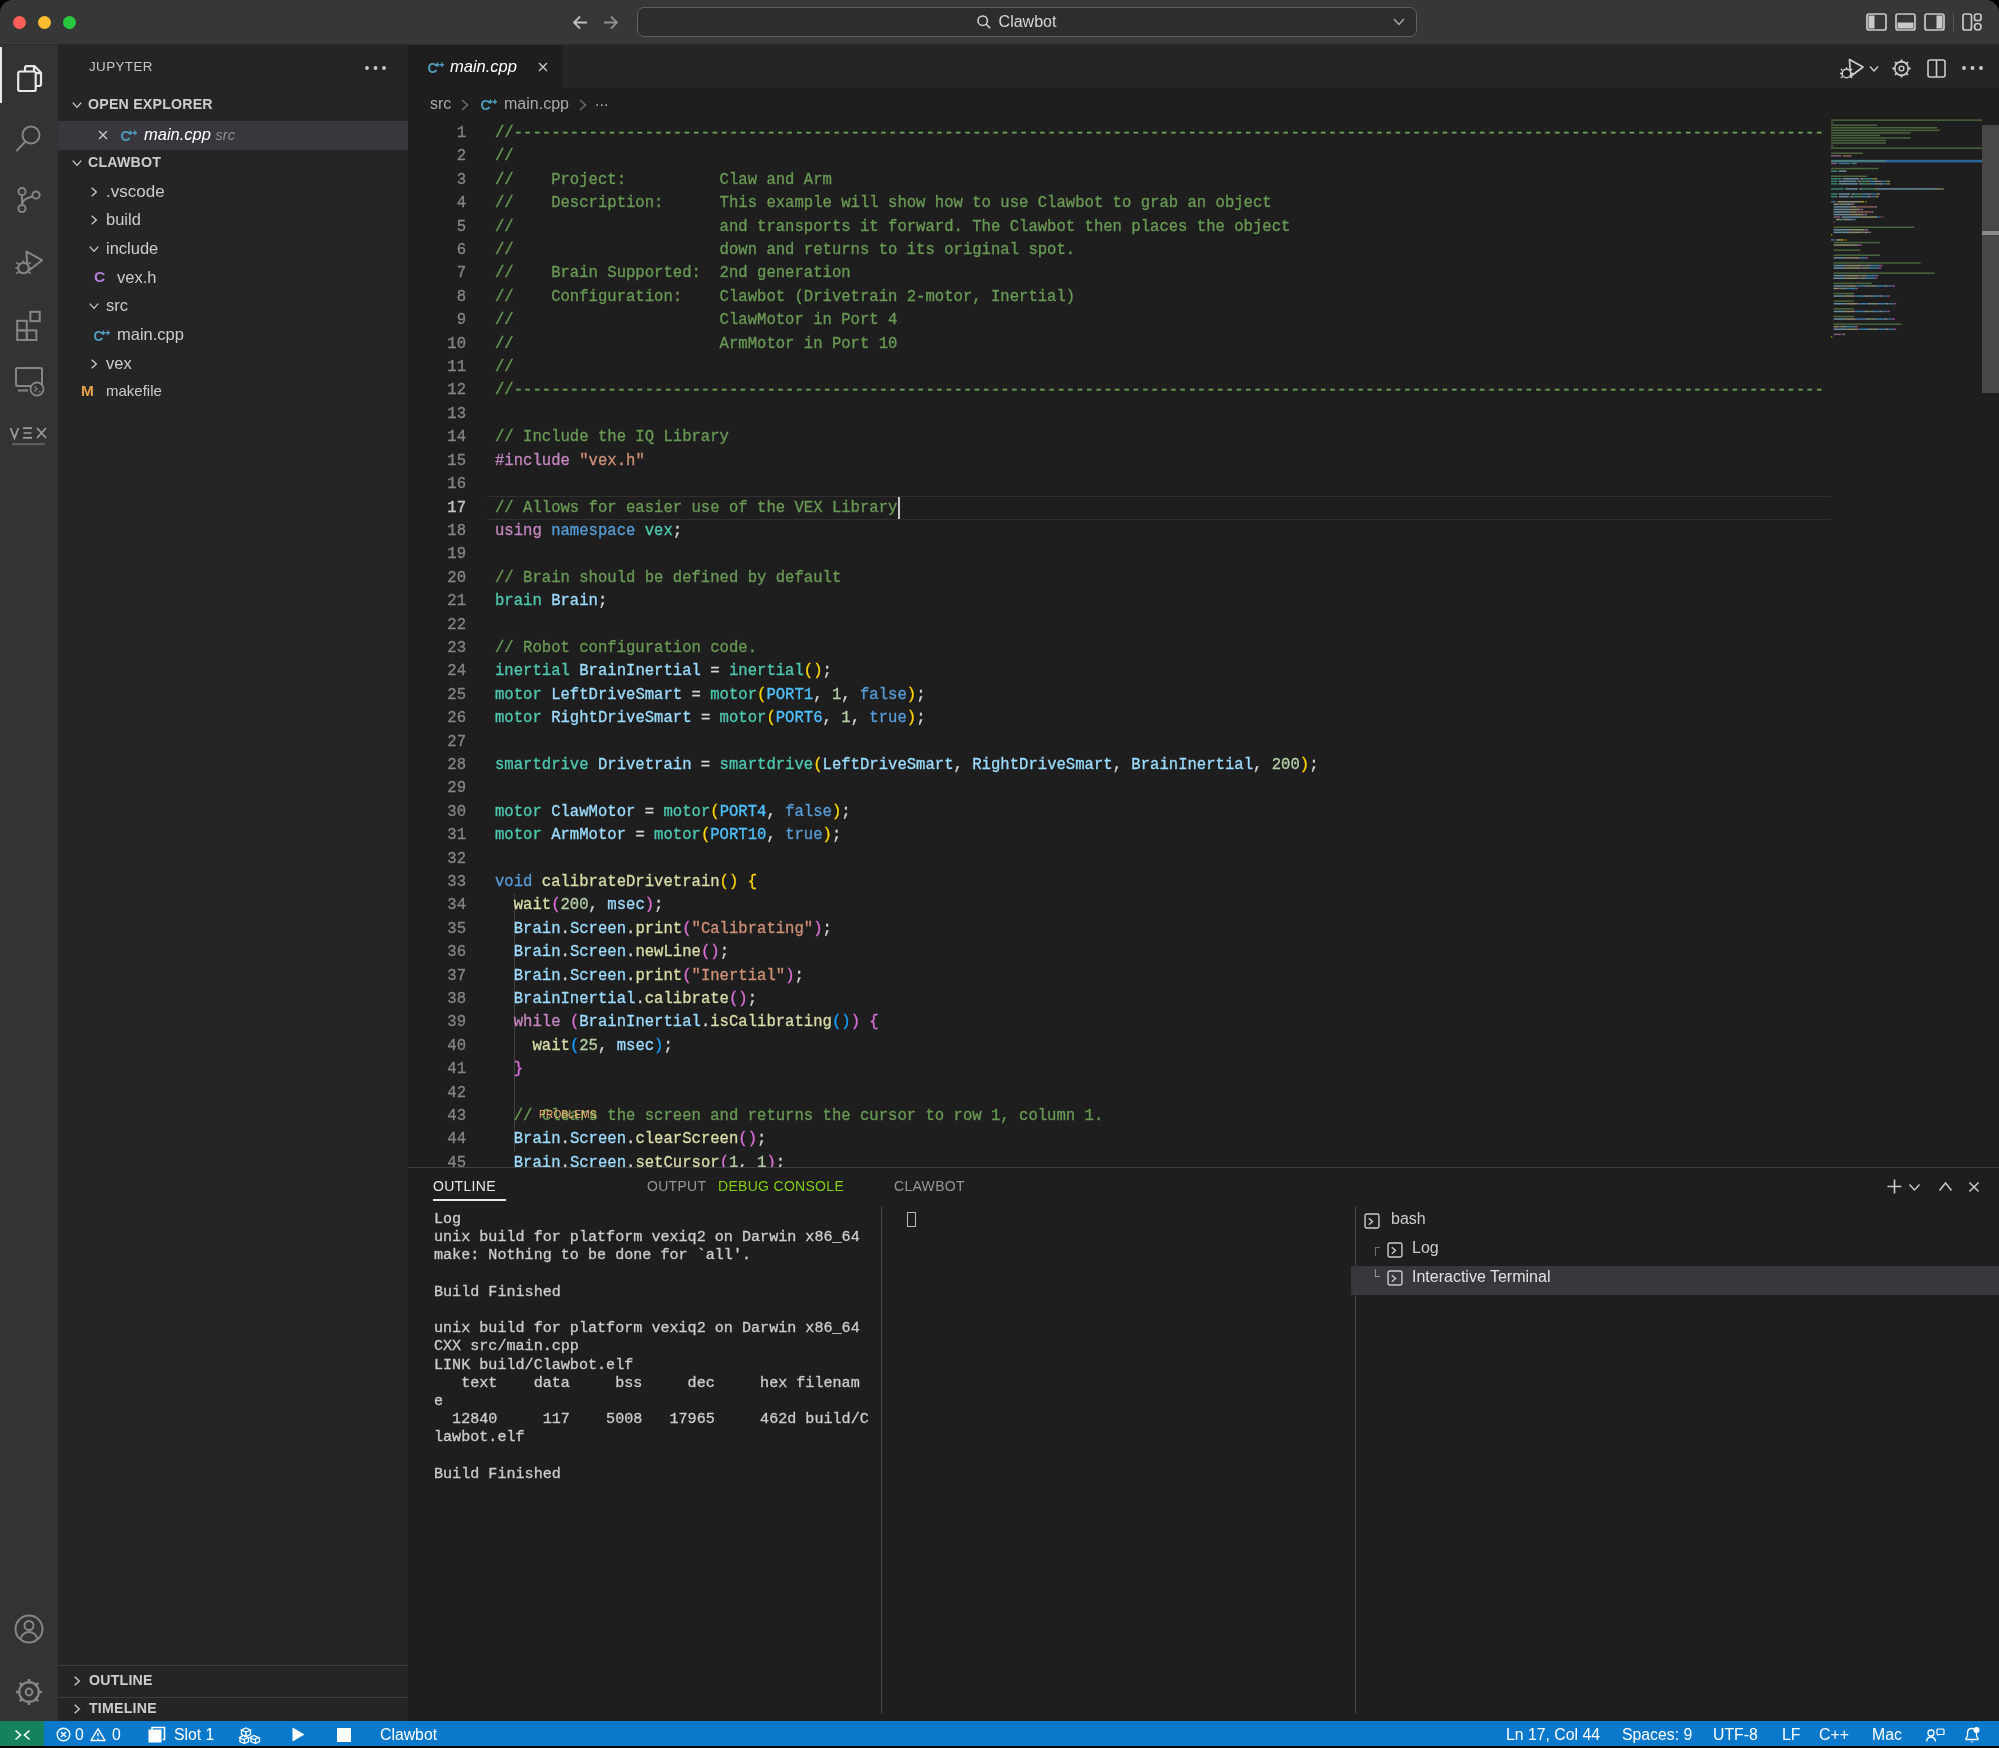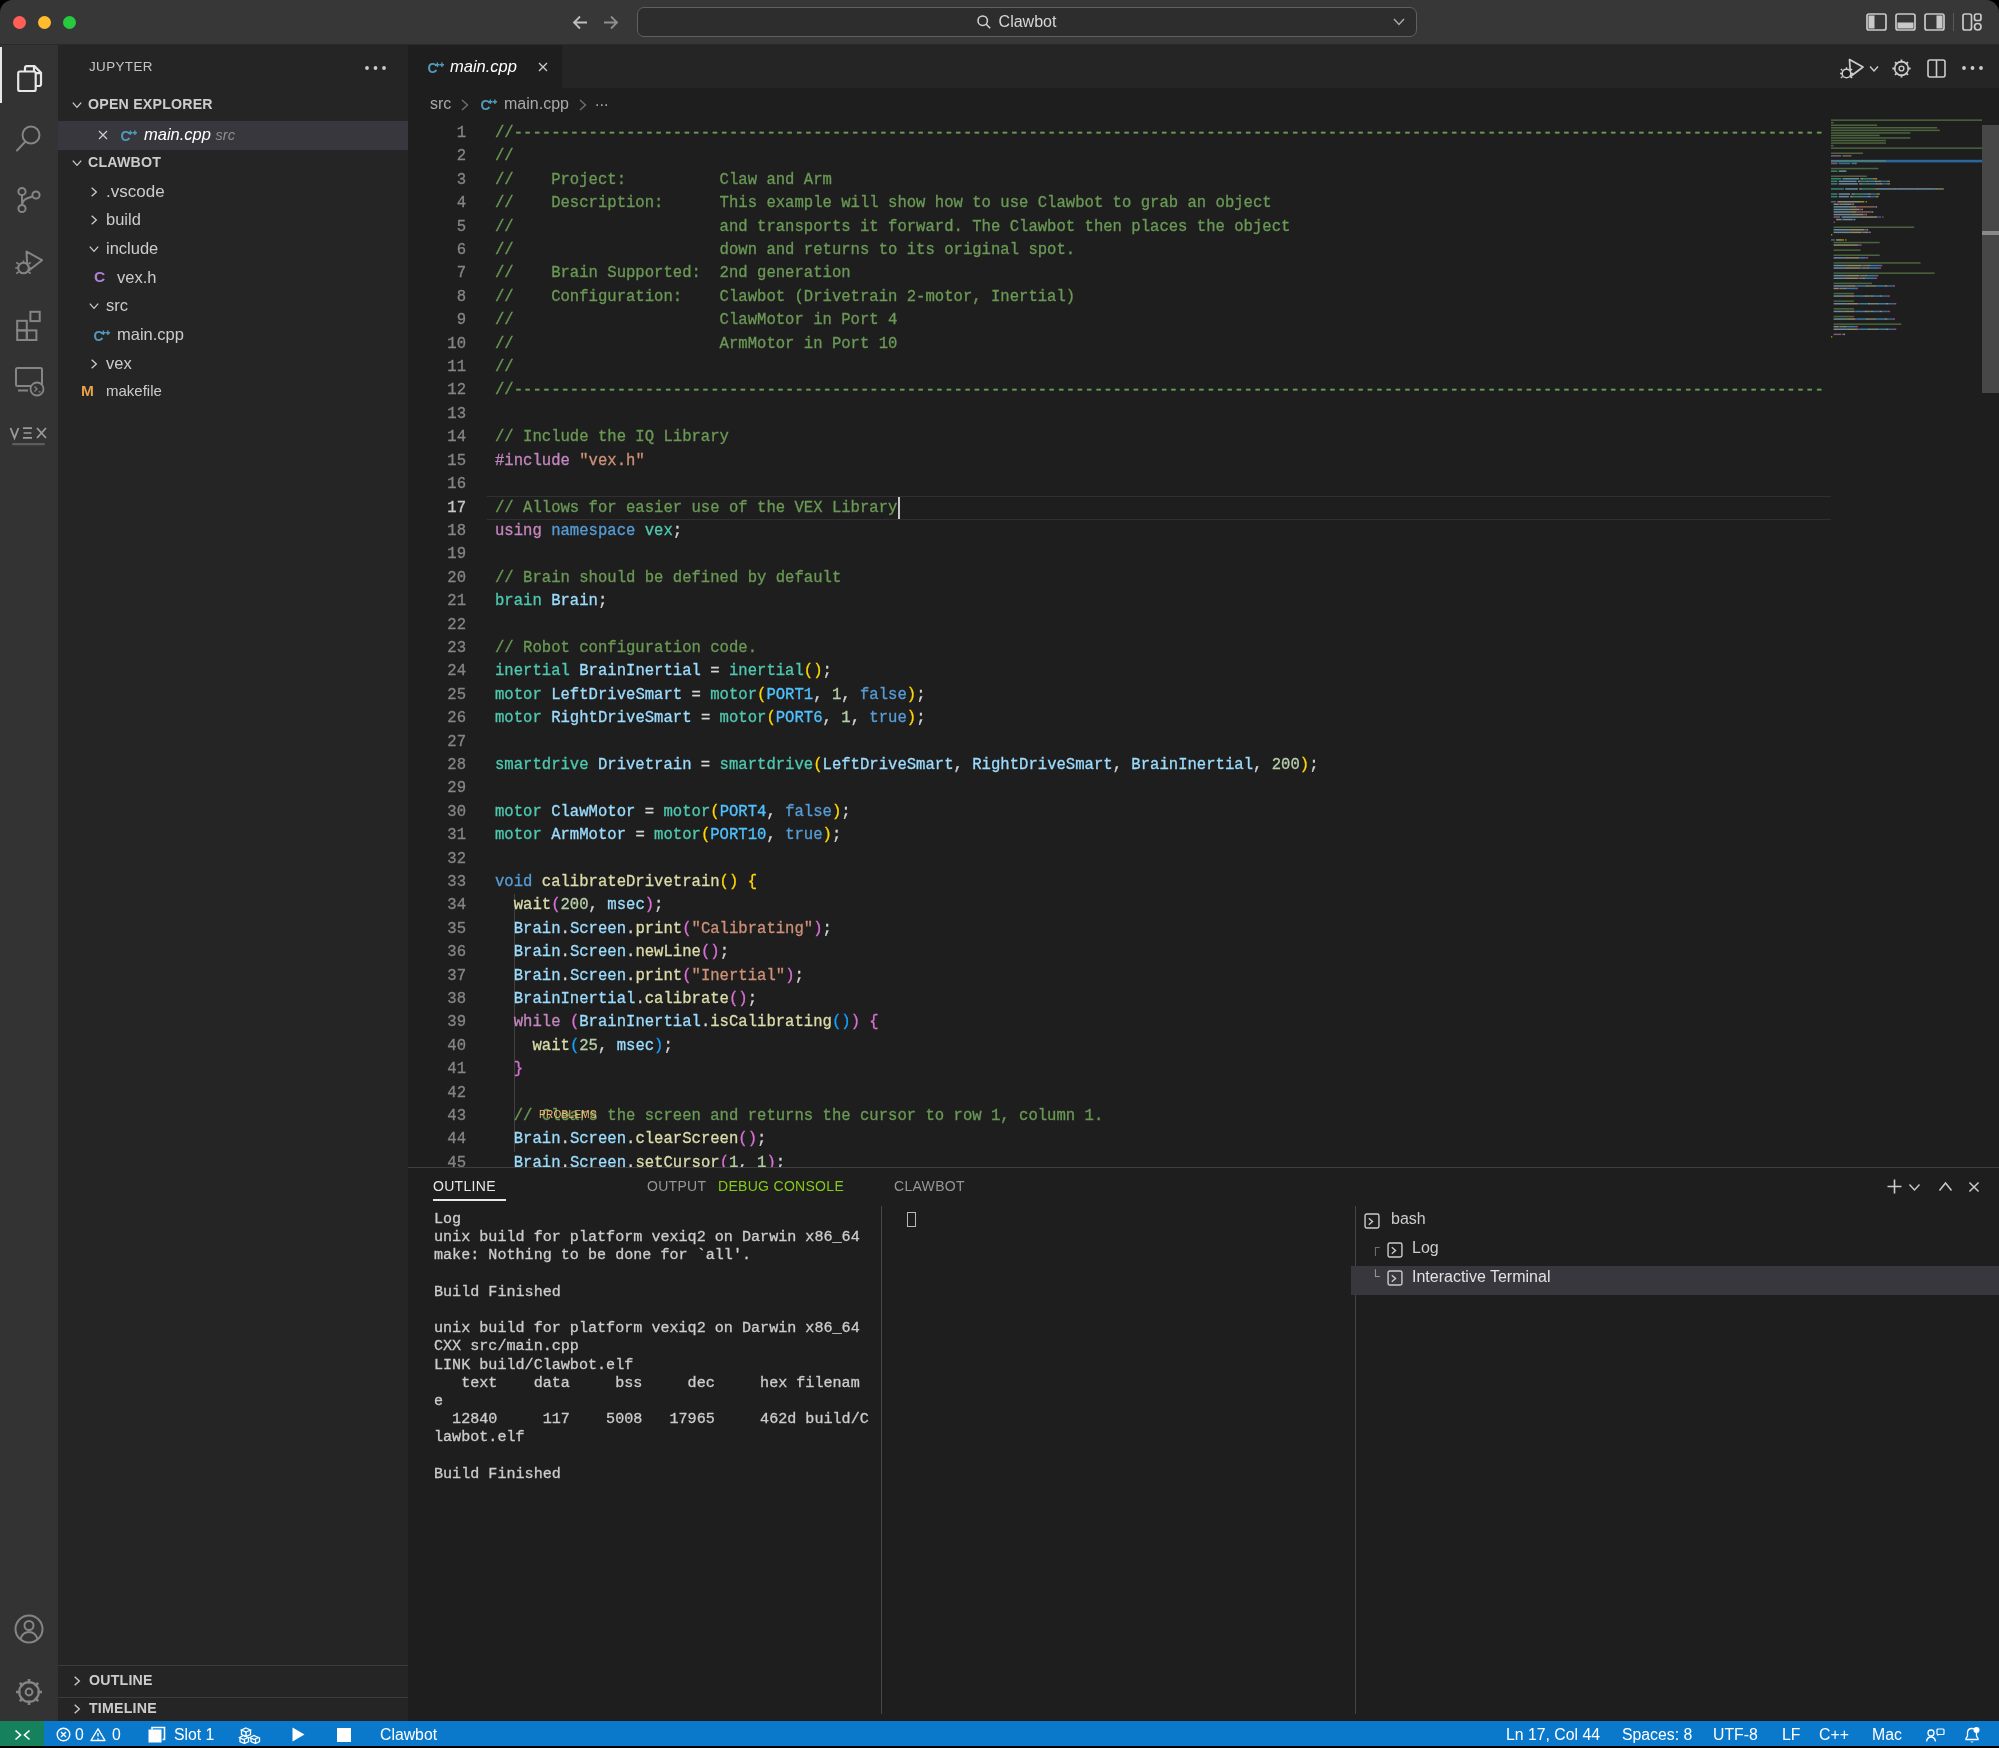--- a/index.html
+++ b/index.html
@@ -599,21 +599,21 @@
         <path d="M14.5 9.5 L19 11.5 L14.5 13.5 L10.5 11.5 Z" transform="translate(1.5,0)"></path>
         <path d="M12 11.5v4L16.5 17.5v-4M20.5 11.5v4L16.5 17.5" transform="translate(1,0)"></path>
       </g>
     </svg>
     <svg style="position:absolute;left:291px;top:1726px" width="15" height="17" viewBox="0 0 15 17" fill="none">
       <path d="M1.5 1.5 L13.5 8.5 L1.5 15.5 Z" fill="#fff"></path>
     </svg>
     <div class="abs" style="left:337px;top:1728px;width:14px;height:14px;background:#fff"></div>
     <div class="abs" style="left:380px;top:1726px;color:#fff;font-size:15.8px">Clawbot</div>
     <div class="abs" style="left:1506px;top:1726px;color:#fff;font-size:15.8px">Ln 17, Col 44</div>
-    <div class="abs" style="left:1622px;top:1726px;color:#fff;font-size:15.8px">Spaces: 8</div>
+    <div class="abs" style="left:1622px;top:1726px;color:#fff;font-size:15.8px">Spaces: 9</div>
     <div class="abs" style="left:1713px;top:1726px;color:#fff;font-size:15.8px">UTF-8</div>
     <div class="abs" style="left:1782px;top:1726px;color:#fff;font-size:15.8px">LF</div>
     <div class="abs" style="left:1819px;top:1726px;color:#fff;font-size:15.8px">C++</div>
     <div class="abs" style="left:1872px;top:1726px;color:#fff;font-size:15.8px">Mac</div>
     <svg style="position:absolute;left:1925px;top:1727px" width="20" height="16" viewBox="0 0 20 16" fill="none">
       <circle cx="6" cy="6" r="3" stroke="#fff" stroke-width="1.3"></circle>
       <path d="M1.5 14.5c.5-3 2-4.5 4.5-4.5s4 1.5 4.5 4.5" stroke="#fff" stroke-width="1.3"></path>
       <rect x="12" y="2" width="7" height="5.5" rx="1" stroke="#fff" stroke-width="1.2"></rect>
       <path d="M14 7.5l-1.5 2v-2" fill="#fff"></path>
     </svg>

